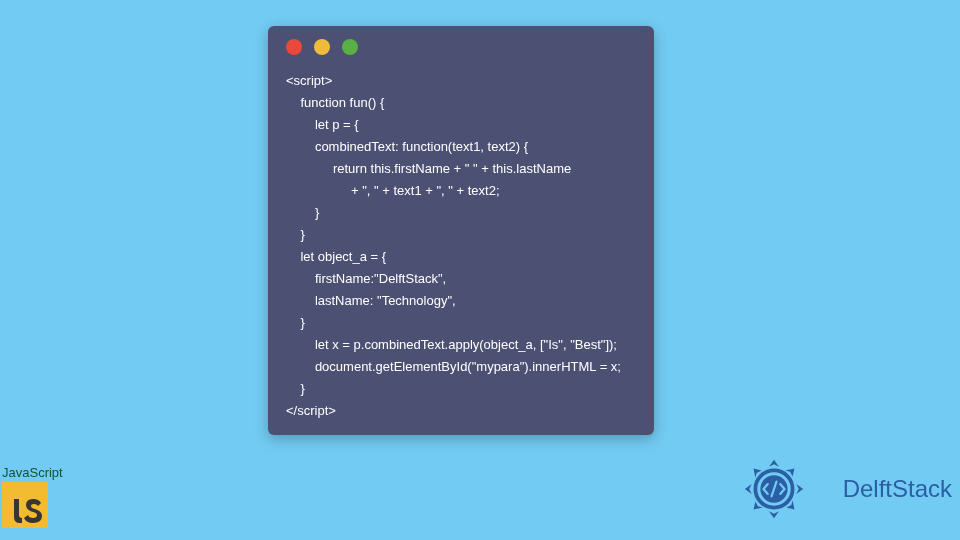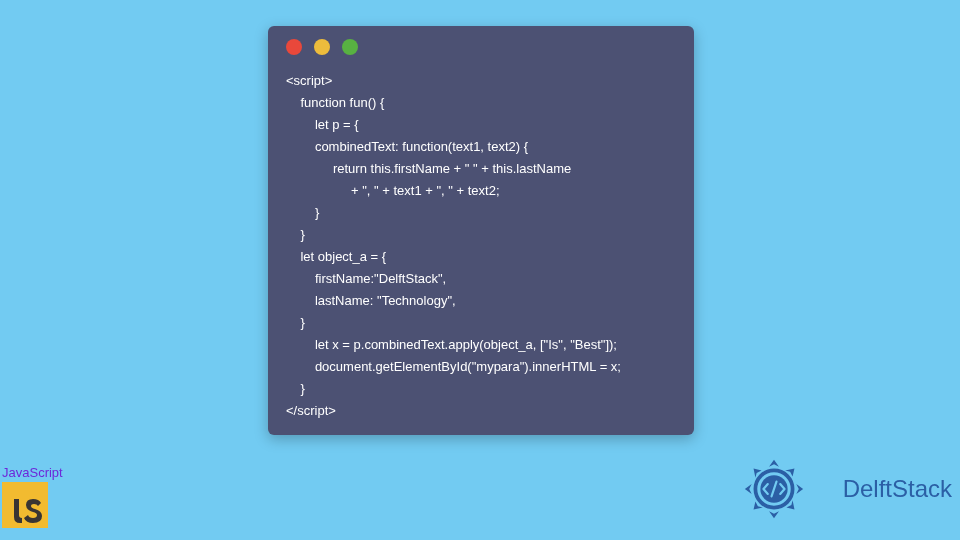--- a/index.html
+++ b/index.html
@@ -8,21 +8,21 @@
     height: 540px;
     background: #72cbf2;
     position: relative;
     font-family: Arial, sans-serif;
     overflow: hidden;
   }
   .code-window {
     position: absolute;
     left: 268px;
     top: 26px;
-    width: 426px;
+    width: 386px;
     height: 409px;
     background: #4c5173;
     border-radius: 6px;
     box-shadow: 0 4px 14px rgba(0,0,0,0.25);
   }
   .titlebar {
     height: 42px;
     display: flex;
     align-items: center;
     padding-left: 18px;
@@ -44,21 +44,21 @@
     padding: 2px 18px 0 18px;
     white-space: pre;
   }
   .js-badge {
     position: absolute;
     left: 2px;
     bottom: 12px;
   }
   .js-label {
     font-size: 13px;
-    color: #6d28d9;
+    color: #14532d;
     margin-bottom: 2px;
   }
   .js-logo {
     width: 46px;
     height: 46px;
     background: #f2bb30;
     position: relative;
   }
   .js-logo svg { position: absolute; bottom: 3px; right: 3px; }
   .delft {

